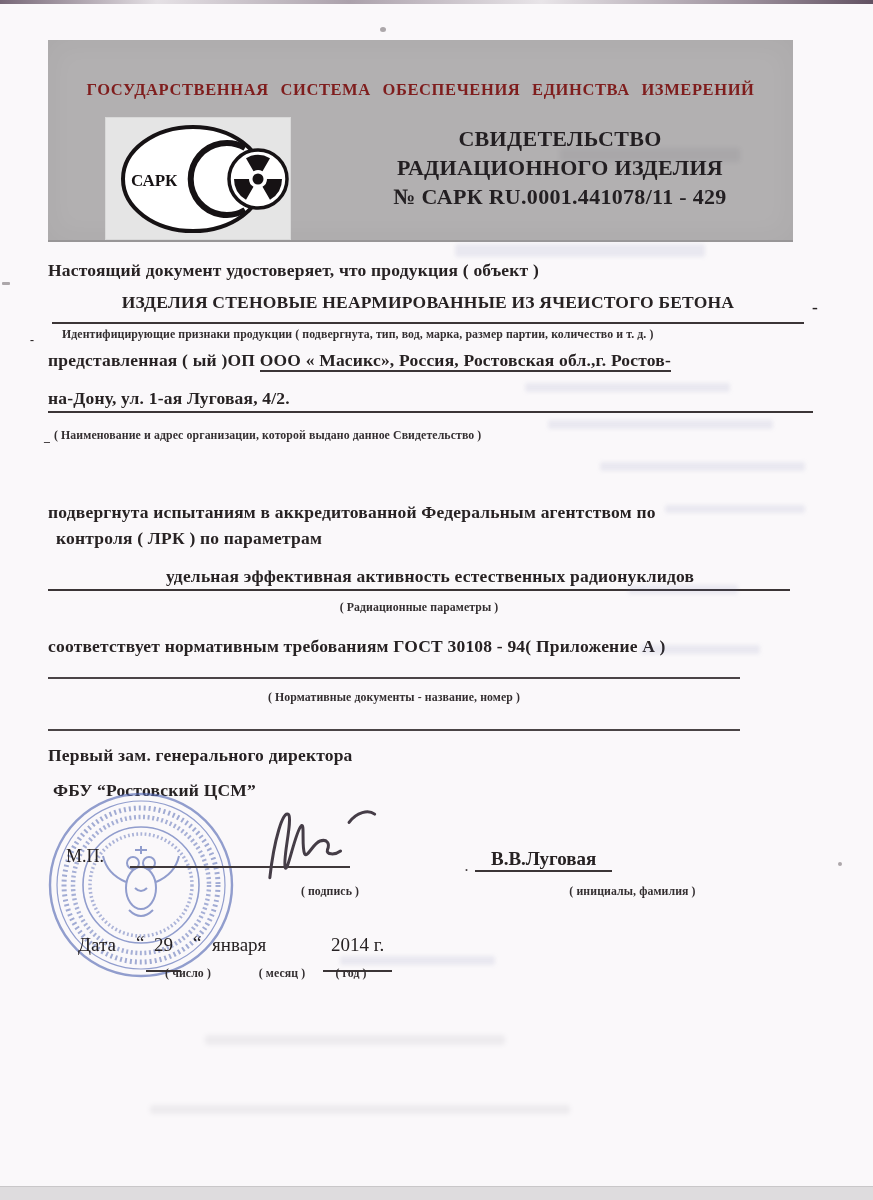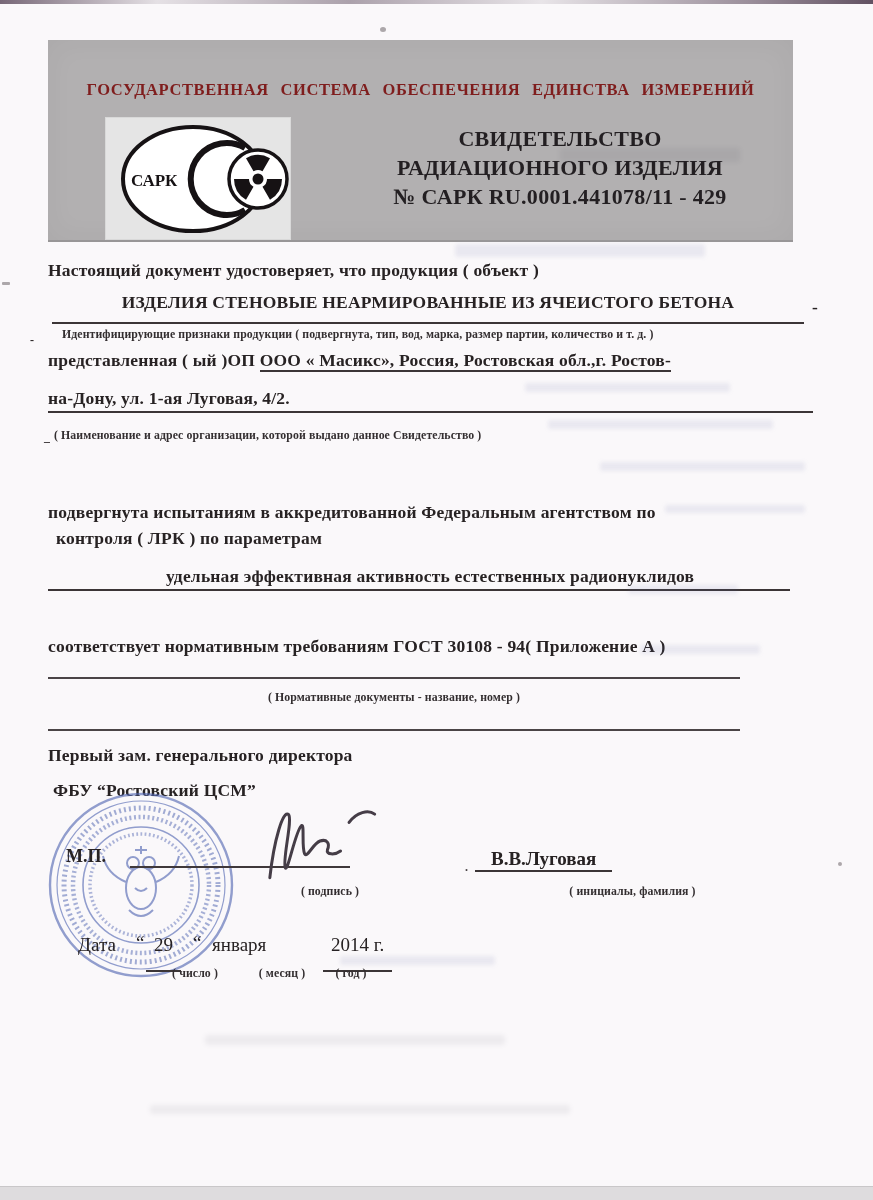--- a/index.html
+++ b/index.html
@@ -27,21 +27,21 @@
   .small{font-weight:bold;font-size:11.8px;letter-spacing:.1px;color:#332e30;white-space:nowrap;}
   .ul{border-bottom:2.5px solid #3b3536;}
   .rule{height:0;border-bottom:2px solid #4a4446;}
   .flexrow{display:flex;align-items:flex-end;}
   .fill{flex:1 1 auto;border-bottom:2.5px solid #3b3536;}
 
   .product-line{left:52px;top:292px;width:752px;text-align:center;border-bottom:2.5px solid #3b3536;padding-bottom:9px;}
   .product-dash{left:812px;top:297px;}
   .cap-prefix{font-weight:bold;font-size:12px;}
 
-  .mp{left:66px;top:846px;font-weight:bold;font-size:18px;}
+  .mp{left:66px;top:846px;font-weight:normal;font-size:18px;}
   .sig-rule{left:130px;top:866px;width:220px;height:0;border-bottom:2px solid #3f383a;}
   .name-line{left:462px;top:848px;font-weight:bold;font-size:19px;}
   .name-line .ul{padding:0 16px 1px 16px;}
   .stray-dot{position:absolute;left:-10px;top:12px;font-size:12px;color:#4a4446;}
 
   .date-row{font-weight:normal;font-size:19px;text-align:center;}
   .date-ul{border-bottom:2.5px solid #3b3536;padding:0 8px 14px 8px;}
 
   .caption-center{text-align:center;}
 
@@ -99,20 +99,21 @@
   <div class="abs small" style="left:54px;top:428px;">( Наименование и адрес организации, которой выдано данное Свидетельство )</div>
 
   <div class="abs line" style="left:48px;top:462px;margin-top:40px;">подвергнута испытаниям в аккредитованной Федеральным агентством по</div>
   <div class="abs line" style="left:48px;top:528px;margin-left:8px;">контроля ( ЛРК ) по  параметрам</div>
 
   <div class="abs line flexrow" style="left:48px;top:566px;width:742px;">
     <span class="fill" style="max-width:112px;min-width:112px;"></span>
     <span class="ul" style="padding:0 6px 2px 6px;">удельная эффективная активность естественных радионуклидов</span>
     <span class="fill"></span>
   </div>
+  <div class="abs small caption-center" style="left:48px;top:600px;width:742px;">( Радиационные параметры )</div>
 
   <div class="abs line" style="left:48px;top:636px;">соответствует нормативным требованиям ГОСТ 30108 - 94( Приложение А )</div>
 
   <div class="abs rule" style="left:48px;top:677px;width:692px;"></div>
   <div class="abs small caption-center" style="left:48px;top:690px;width:692px;">( Нормативные документы - название, номер )</div>
   <div class="abs rule" style="left:48px;top:729px;width:692px;"></div>
 
   <div class="abs line" style="left:48px;top:745px;">Первый зам. генерального директора</div>
   <div class="abs line" style="left:53px;top:780px;">ФБУ “Ростовский ЦСМ”</div>
 
@@ -152,21 +153,21 @@
     <span class="ul">В.В.Луговая</span>
   </div>
   <div class="abs small caption-center" style="left:540px;top:884px;width:185px;">( инициалы, фамилия )</div>
 
   <div class="abs date-row" style="left:78px;top:934px;">Дата</div>
   <div class="abs date-row" style="left:136px;top:932px;">“</div>
   <div class="abs date-row date-ul" style="left:146px;top:934px;">29</div>
   <div class="abs date-row" style="left:193px;top:932px;">“</div>
   <div class="abs date-row" style="left:212px;top:934px;">января</div>
   <div class="abs date-row date-ul" style="left:323px;top:934px;">2014 г.</div>
-  <div class="abs small" style="left:195px;top:966px;transform:translateX(-50%);">( число )</div>
+  <div class="abs small" style="left:188px;top:966px;transform:translateX(-50%);">( число )</div>
   <div class="abs small" style="left:282px;top:966px;transform:translateX(-50%);">( месяц )</div>
   <div class="abs small" style="left:351px;top:966px;transform:translateX(-50%);">( год )</div>
 
   <div class="bleed dark" style="left:560px;top:148px;width:180px;height:14px;"></div>
   <div class="bleed" style="left:455px;top:244px;width:250px;height:13px;"></div>
   <div class="bleed" style="left:525px;top:383px;width:205px;height:9px;"></div>
   <div class="bleed" style="left:548px;top:420px;width:225px;height:9px;"></div>
   <div class="bleed" style="left:600px;top:462px;width:205px;height:9px;"></div>
   <div class="bleed" style="left:665px;top:505px;width:140px;height:8px;"></div>
   <div class="bleed" style="left:628px;top:585px;width:110px;height:9px;"></div>

